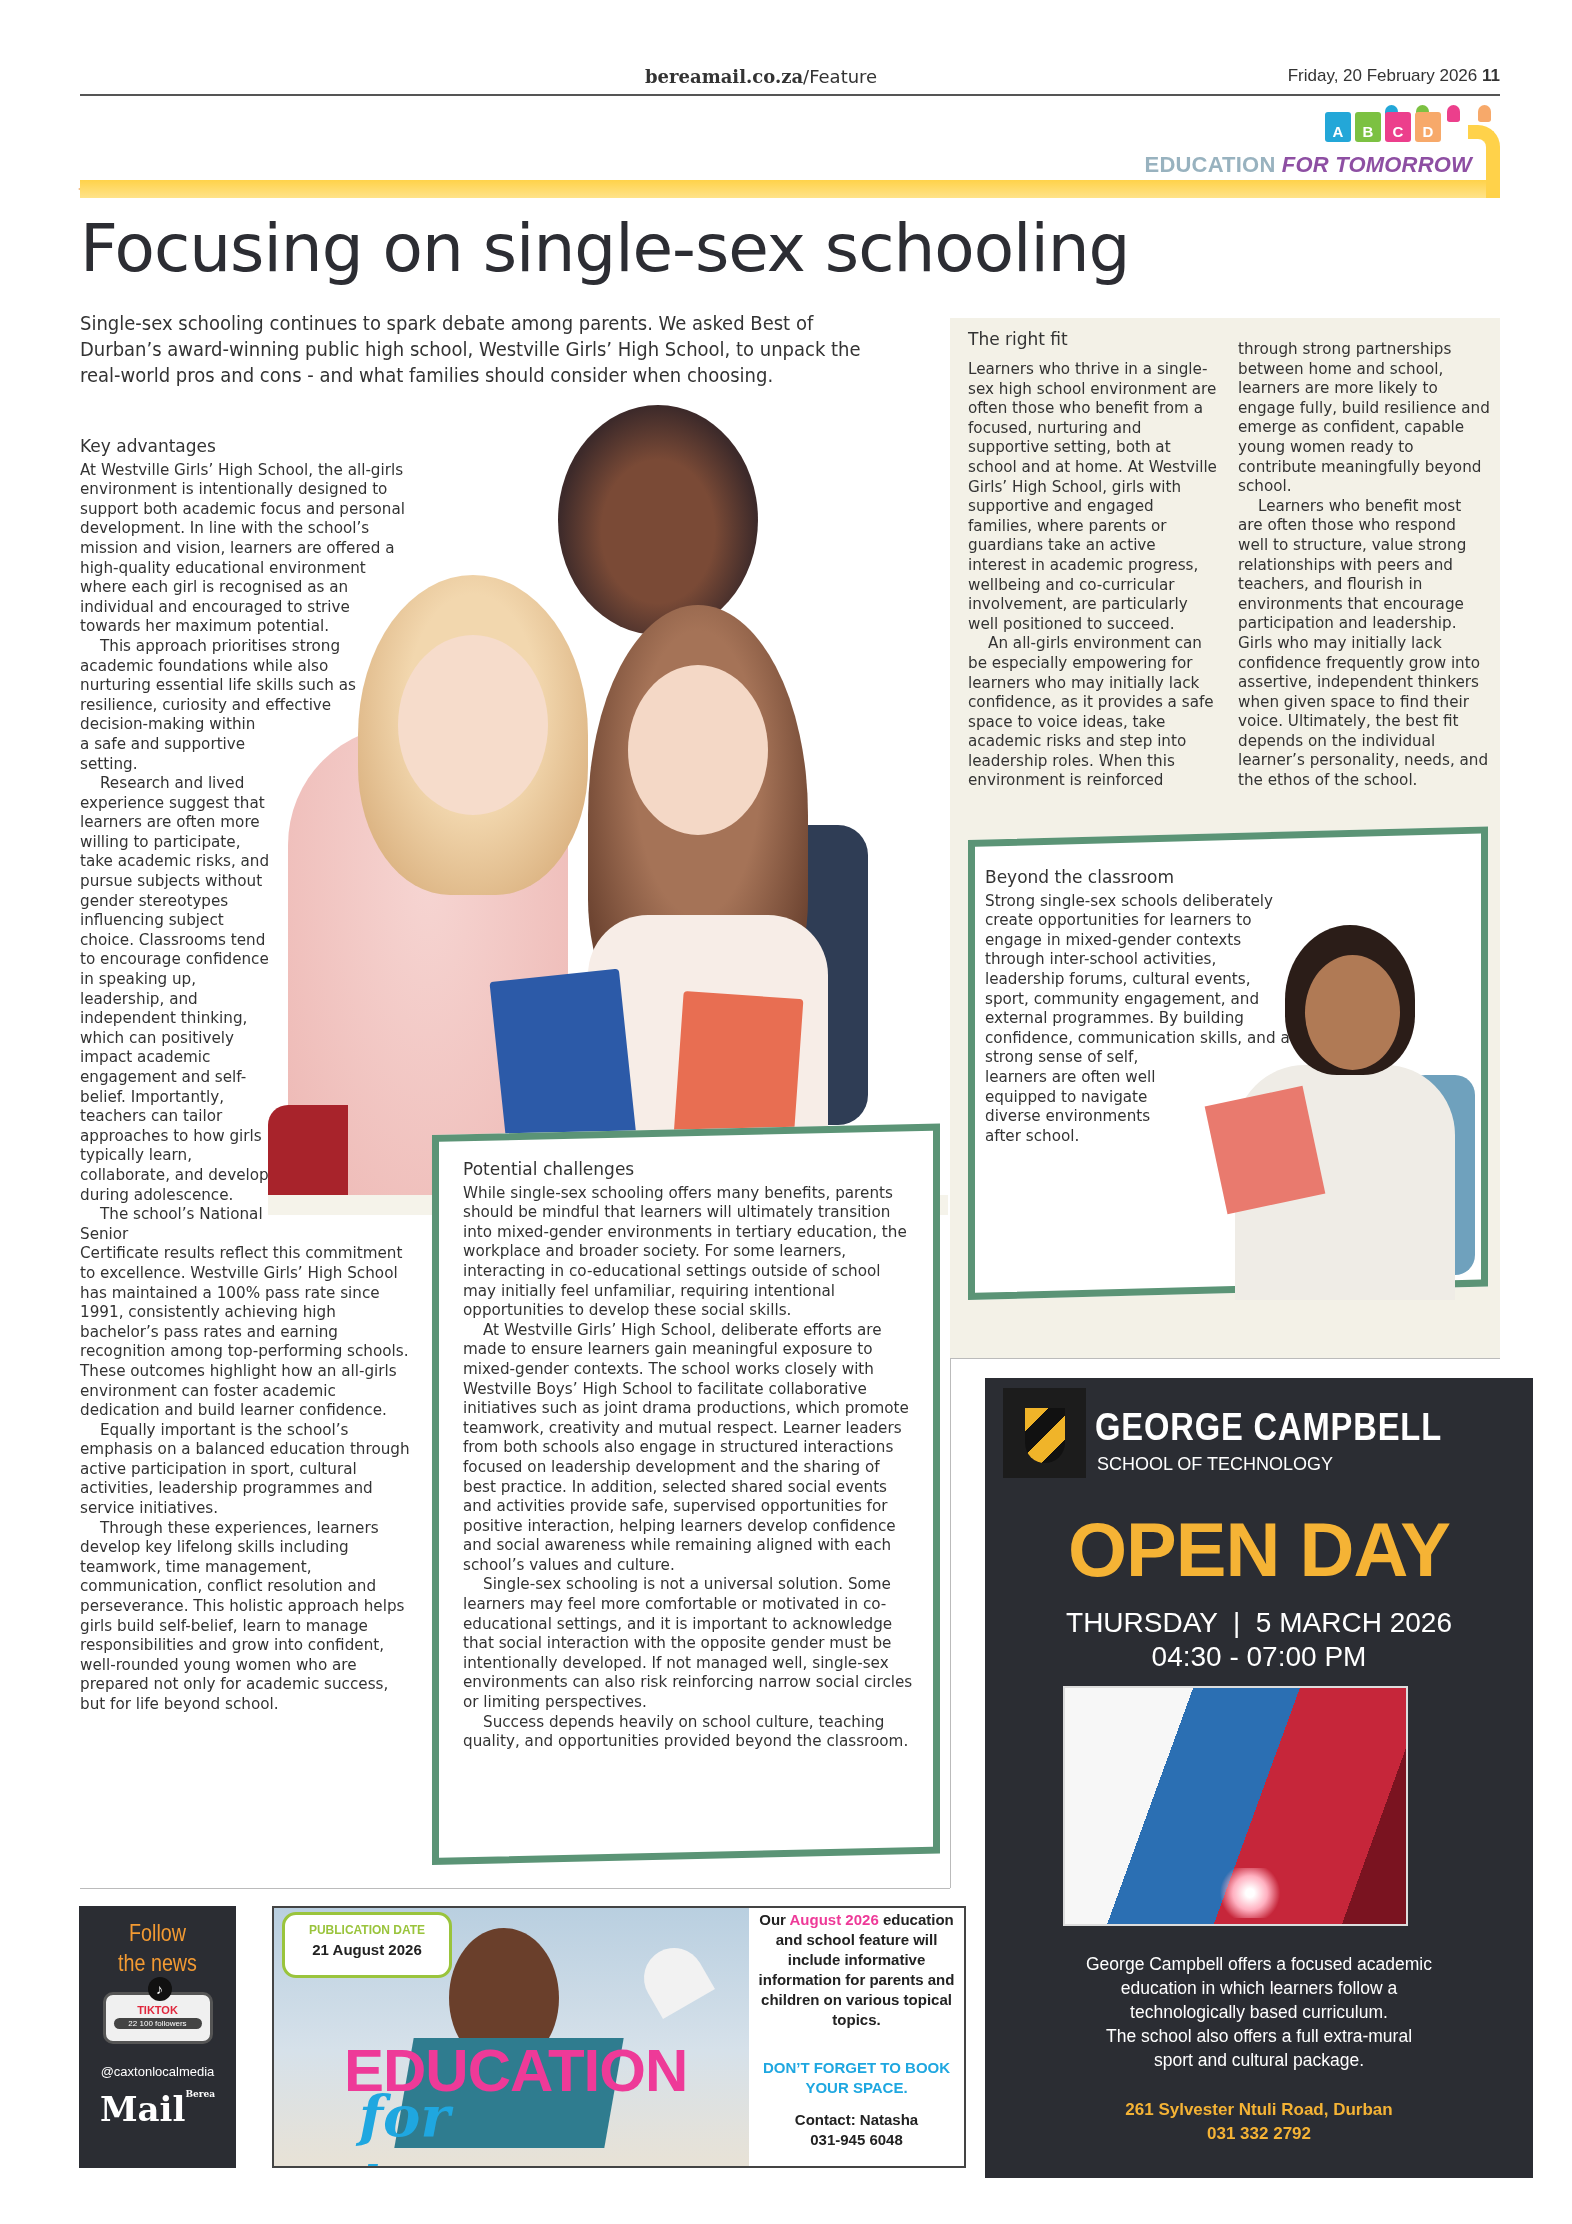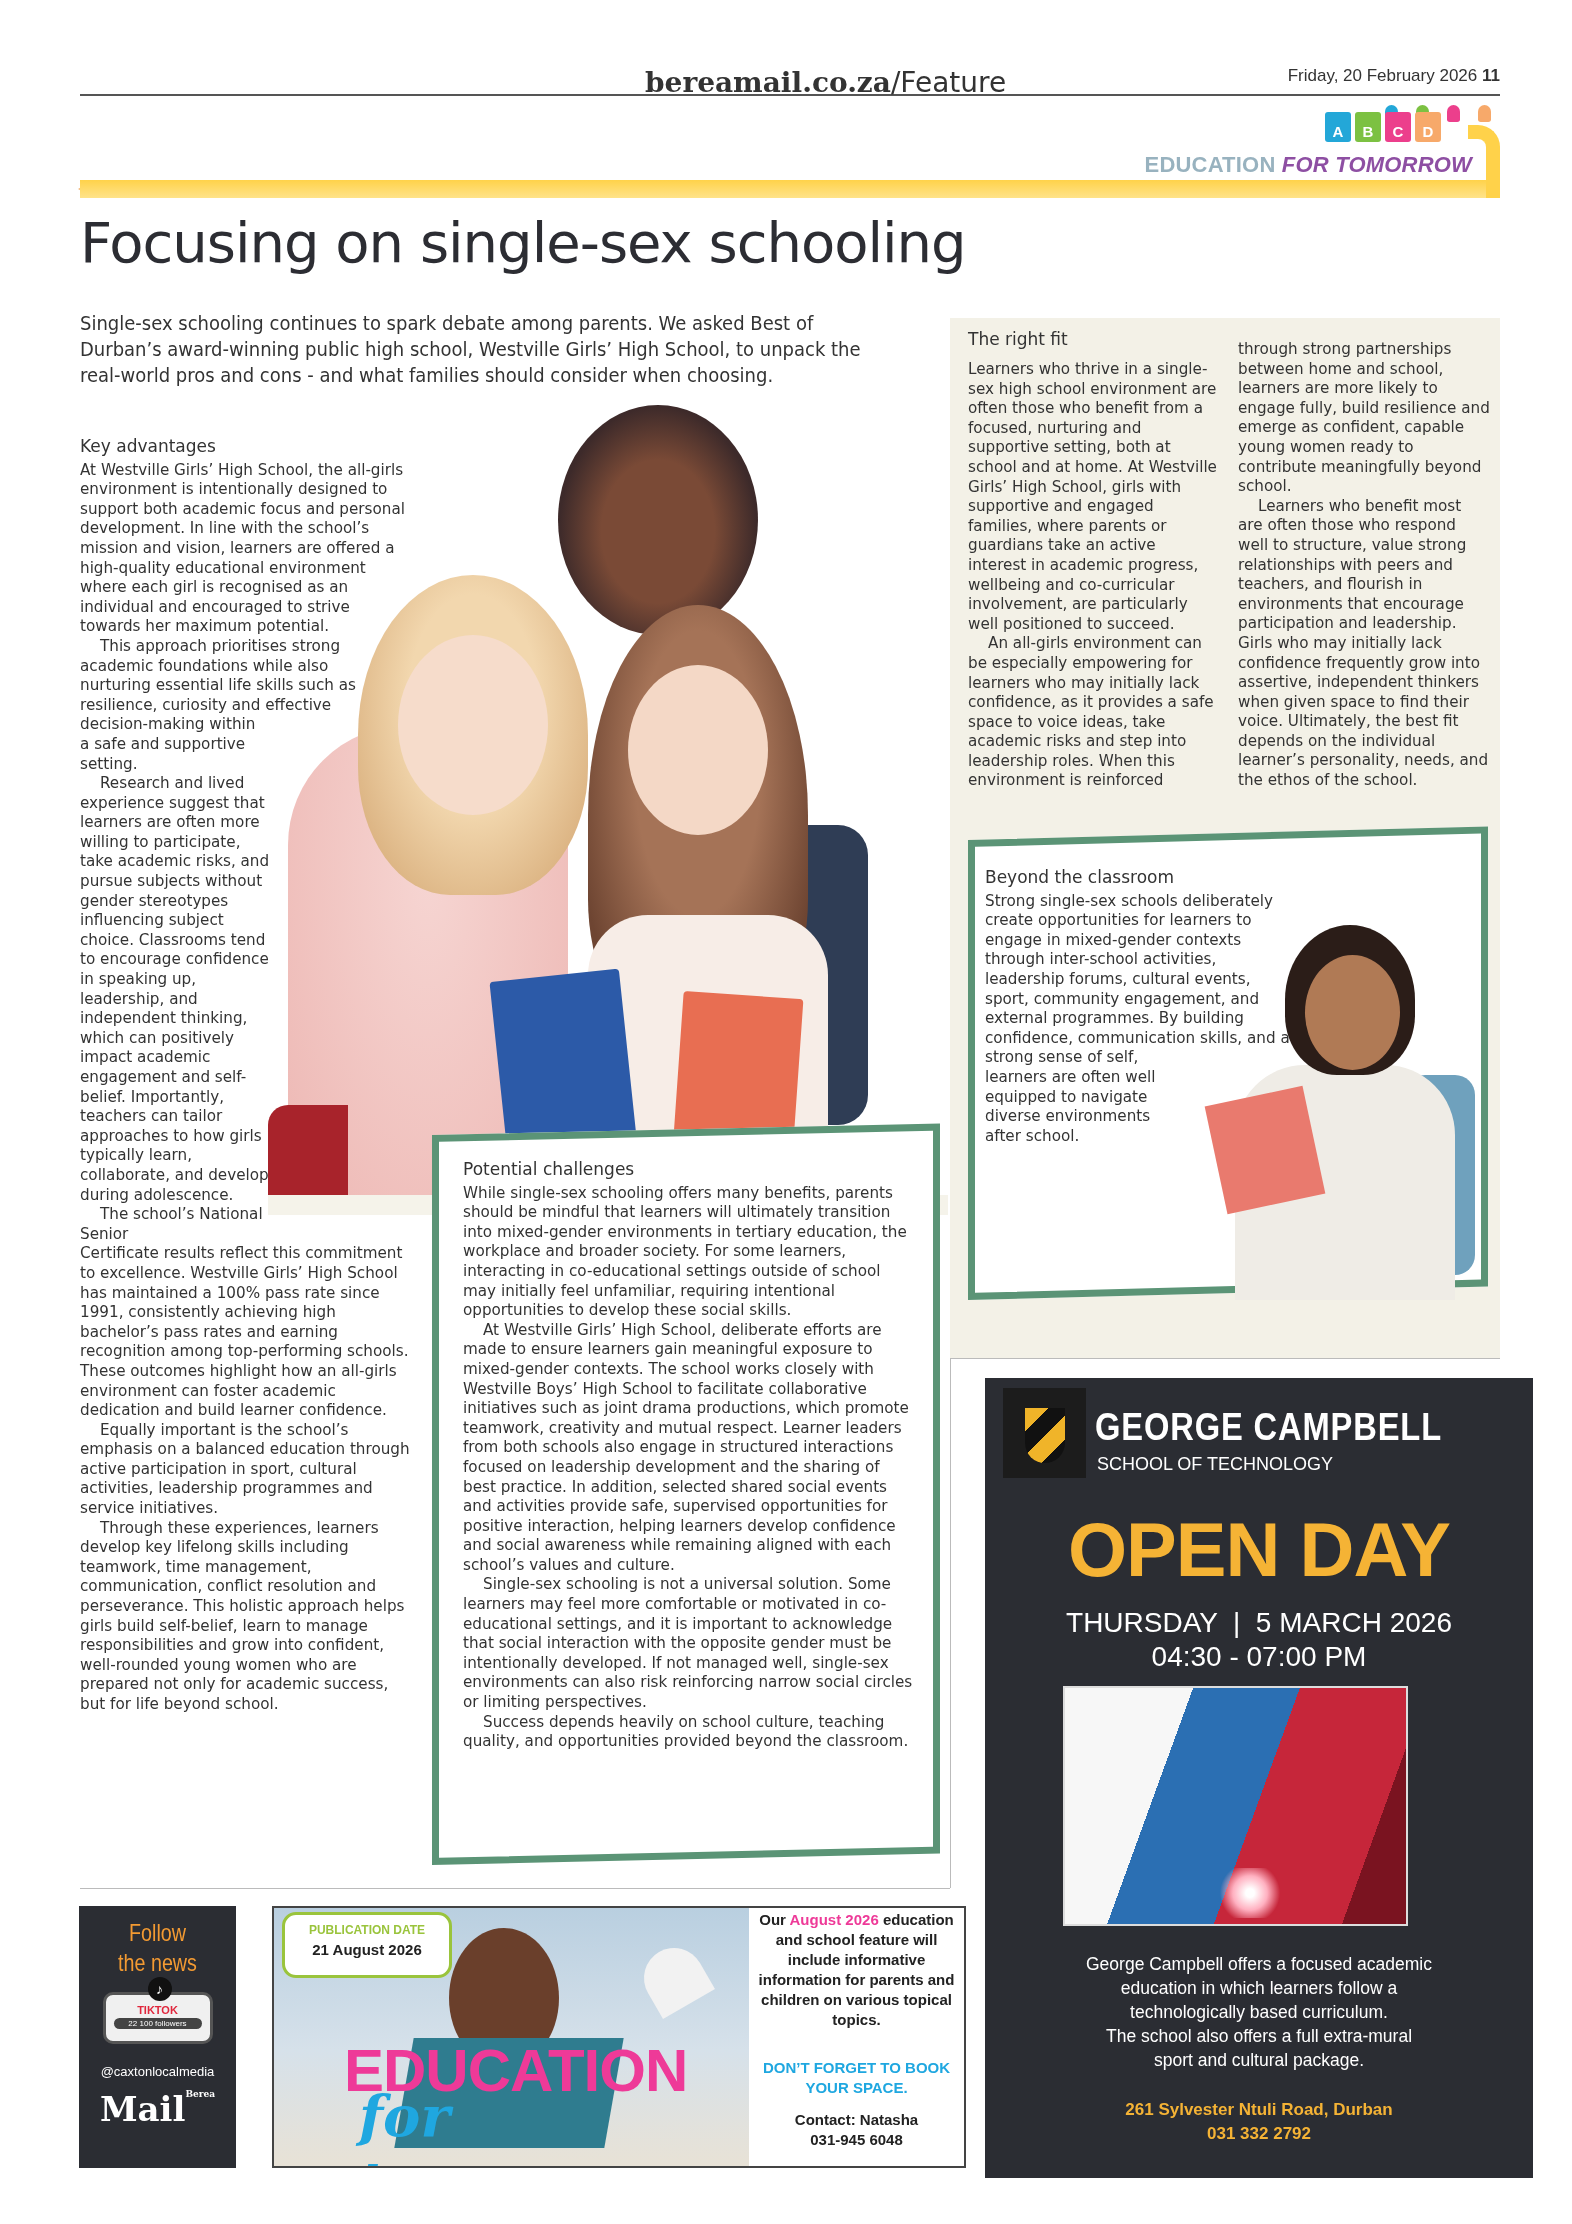--- a/index.html
+++ b/index.html
@@ -1,37 +1,37 @@
 <!DOCTYPE html>
 <html><head>
 <meta charset="utf-8">
 <style>
   * { box-sizing: border-box; margin: 0; padding: 0; }
   html, body { width: 1572px; height: 2224px; background: #ffffff; overflow: hidden; }
   body { position: relative; font-family: "DejaVu Sans", sans-serif; color: #2e2e33; }
 
   
   .masthead { position: absolute; left: 80px; top: 62px; width: 1420px; height: 34px; border-bottom: 2px solid #555; }
-  .site { position: absolute; left: 565px; top: 4px; font-size: 28px; color: #333; }
+  .site { position: absolute; left: 565px; top: 4px; font-size: 18px; color: #333; }
   .site b { font-family: "DejaVu Serif", serif; font-weight: bold; }
   .dateline { position: absolute; right: 0; top: 4px; font-family: "Liberation Sans", sans-serif; font-size: 17px; color: #333; }
   .dateline b { font-weight: bold; }
 
   .pencil { position: absolute; left: 80px; top: 180px; width: 1420px; height: 18px; background: linear-gradient(#ffd24a, #ffe38a); border-radius: 0 9px 9px 0; }
   .pencil-tip { position: absolute; left: 78px; top: 180px; width: 0; height: 0; border-top: 9px solid transparent; border-bottom: 9px solid transparent; border-right: 16px solid #f2b77a; }
   .pencil-bend { position: absolute; left: 1468px; top: 125px; width: 32px; height: 73px; border: 14px solid #ffd24a; border-left: none; border-bottom: none; border-radius: 0 22px 0 0; }
   .abcd { position: absolute; left: 1325px; top: 112px; display: flex; gap: 4px; }
   .abcd span { width: 26px; height: 30px; color: #fff; font-weight: bold; font-size: 15px; display: flex; align-items: flex-end; justify-content: center; padding-bottom: 2px; font-family: "Liberation Sans", sans-serif; border-radius: 3px; }
   .abcd-dots { position: absolute; left: 1385px; top: 105px; display: flex; gap: 18px; }
   .abcd-dots i { width: 13px; height: 17px; border-radius: 7px 7px 3px 3px; display:block; }
   .edu-banner { position: absolute; right: 100px; top: 152px; font-family: "Liberation Sans", sans-serif; font-size: 22px; font-weight: bold; letter-spacing: 0.2px; }
   .edu-banner .a { color: #98b2bf; }
   .edu-banner .b { color: #8e4fa3; font-style: italic; }
 
-  h1.title { position: absolute; left: 80px; top: 210px; font-family: "DejaVu Sans", sans-serif; font-weight: normal; font-size: 56px; color: #2c2d33; letter-spacing: -1px; }
+  h1.title { position: absolute; left: 80px; top: 210px; font-family: "DejaVu Sans", sans-serif; font-weight: normal; font-size: 66px; color: #2c2d33; letter-spacing: -1px; }
 
   .intro { position: absolute; left: 80px; top: 310px; width: 800px; font-size: 20px; line-height: 26px; color: #333; font-family: "DejaVu Sans Condensed", "DejaVu Sans", sans-serif; font-stretch: condensed; }
 
   .body-text { font-family: "DejaVu Sans", sans-serif; font-size: 15.2px; line-height: 19.6px; color: #333; }
   .body-text p { text-indent: 0; }
   .body-text p + p { text-indent: 20px; }
   .subhead { font-size: 17px; color: #333; margin-bottom: 4px; }
 
   
   .col-left { position: absolute; left: 80px; top: 437px; width: 335px; }

